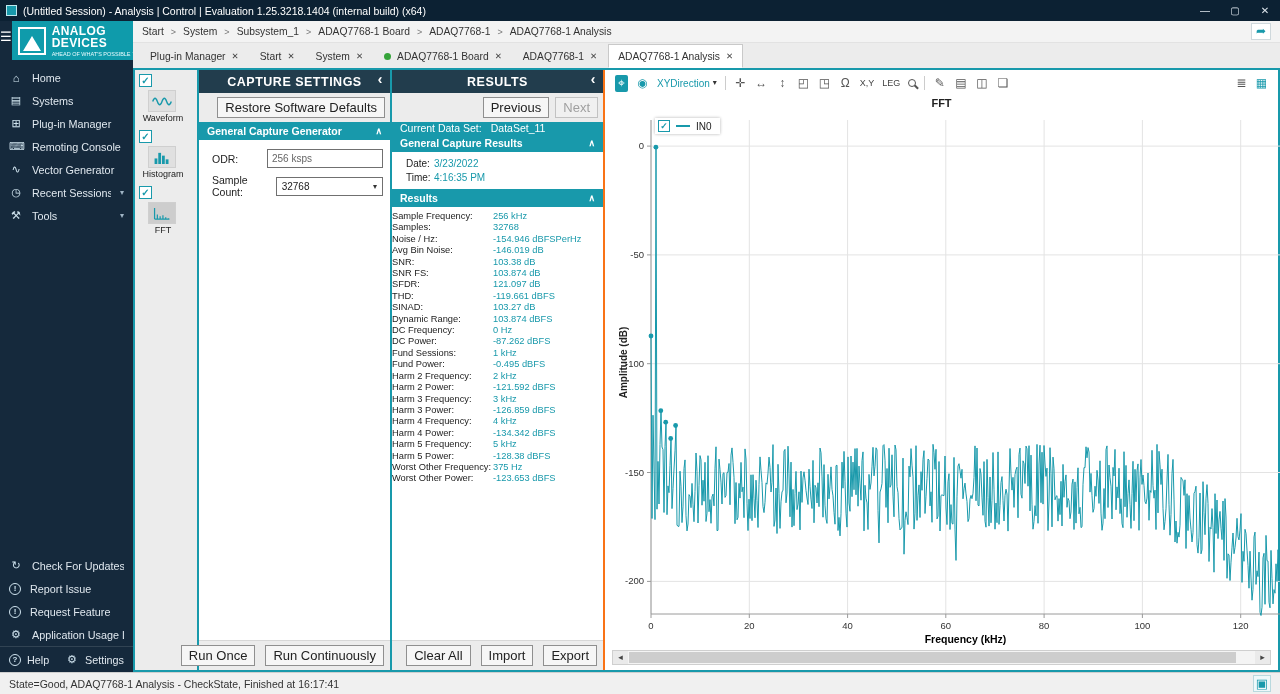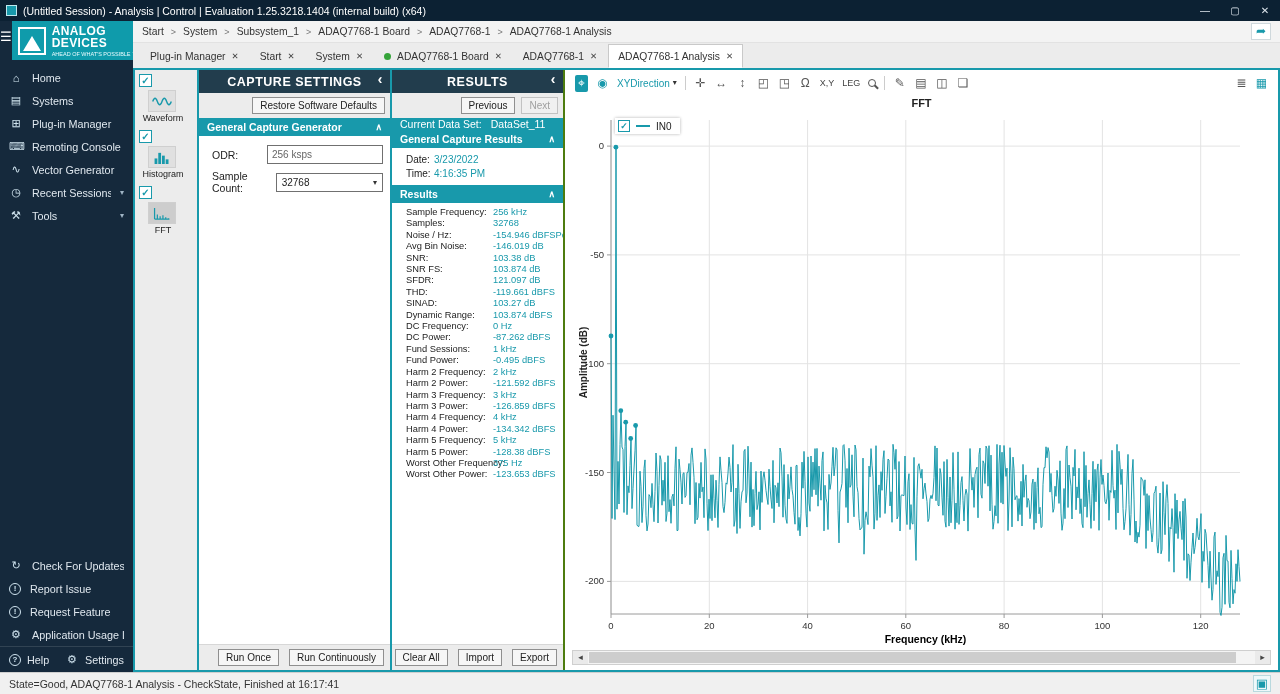--- a/index.html
+++ b/index.html
@@ -52,44 +52,44 @@
   .content{flex:1;display:flex;border:2px solid #1899ab;min-height:0;background:#ececec}
   .views{width:64px;border-right:2px solid #1899ab;padding:3px 0 0 3px;display:flex;flex-direction:column;gap:5px;background:#ececec;flex:0 0 auto}
   .view-group{display:flex;flex-direction:column;padding:1px}
   .vcheck{width:13px;height:13px;border:1px solid #1899ab;background:#fff;color:#1899ab;font-size:10px;line-height:11px;text-align:center;font-weight:bold;flex:0 0 auto}
   .view-icon{width:28px;height:22px;background:#e0e0e0;border:1px solid #cfcfcf;display:flex;align-items:center;justify-content:center;margin:3px 0 1px 9px}
   .view-group.active .view-icon{background:#cdcdcd}
   .view-label{font-size:9px;color:#222;width:46px;text-align:center;margin-left:1px}
 
   .panel{display:flex;flex-direction:column;background:#ececec;min-height:0;flex:0 0 auto}
   .panel.capture{width:193px;border-right:2px solid #1899ab}
-  .panel.results{width:173px;border-right:2px solid #4d7c0f}
+  .panel.results{width:213px;border-right:2px solid #f97316}
   .panel-header{height:23px;background:#223d4d;color:#fff;display:flex;align-items:center;justify-content:center;position:relative;font-weight:bold;font-size:12.5px;letter-spacing:.5px;flex:0 0 auto}
   .panel-collapse{position:absolute;right:7px;top:1px;font-size:14px;font-weight:bold;color:#fff;cursor:pointer}
   .toolbar-row{display:flex;justify-content:flex-end;align-items:center;padding:4px 5px;gap:6px;flex:0 0 auto}
-  .btn{background:#f6f6f6;border:1px solid #8f8f8f;font-size:10px;padding:2px 7px;color:#222;font-family:inherit;cursor:pointer;white-space:nowrap}
+  .btn{background:#f6f6f6;border:1px solid #8f8f8f;font-size:13px;padding:2px 7px;color:#222;font-family:inherit;cursor:pointer;white-space:nowrap}
   .btn.disabled{color:#9f9f9f;border-color:#c2c2c2;background:#f0f0f0}
   .section-bar{background:#1899ab;color:#fff;font-size:10.5px;font-weight:bold;padding:3px 8px;display:flex;justify-content:space-between;align-items:center;flex:0 0 auto}
   .section-chev{font-size:9px;font-weight:bold;cursor:pointer}
   .panel-white{background:#fff;flex:1;padding:5px 0;min-height:0}
   .form-row{display:flex;align-items:center;justify-content:space-between;margin:4px 7px 6px 13px}
   .form-label{font-size:10.5px}
   .tinput{width:116px;height:19px;border:1px solid #707070;font-size:10px;padding:0 4px;font-family:inherit;color:#666}
   .tselect{width:116px;height:19px;border:1px solid #707070;background:#fff;font-size:10px;display:flex;align-items:center;justify-content:space-between;padding:0 5px;cursor:pointer}
   .sel-arrow{font-size:8px;color:#333}
   .panel-footer{flex:0 0 auto;display:flex;justify-content:flex-end;align-items:center;gap:10px;padding:4px 6px;background:#ececec;border-top:1px solid #d7d7d7}
 
   .dataset-bar{background:#1899ab;color:#fff;font-size:10.5px;padding:0 8px;display:flex;gap:9px;flex:0 0 auto}
   .kv-block{background:#fff;padding:5px 0;flex:0 0 auto}
   .kv-row{display:flex;font-size:10px;line-height:13.5px}
   .kv-label{width:42px;padding-left:14px;flex:0 0 auto}
   .kv-value{color:#1899ab}
   .results-rows{flex:1;background:#fff;padding:4px 0;min-height:0;overflow:hidden}
   .res-row{display:flex;font-size:9.3px;line-height:11.4px}
-  .res-label{width:101px;padding-left:14px;flex:0 0 auto;white-space:nowrap}
+  .res-label{width:101px;flex:0 0 auto;white-space:nowrap}
   .res-value{color:#1899ab;white-space:nowrap}
 
   
   .chartpane{flex:1;background:#fff;display:flex;flex-direction:column;min-width:0}
   .chart-toolbar{height:26px;display:flex;align-items:center;gap:8px;padding:0 10px;flex:0 0 auto}
   .ct-icon{font-size:12px;color:#555;min-width:13px;text-align:center;cursor:pointer;line-height:17px}
   .ct-icon.selected{background:#1899ab;color:#fff;border-radius:2px;padding:0 3px}
   .ct-icon.teal{color:#1899ab}
   .ct-label{font-size:9px;color:#444;font-weight:normal;cursor:pointer}
   .ct-dd{font-size:10px;color:#1899ab;display:flex;gap:3px;cursor:pointer}

